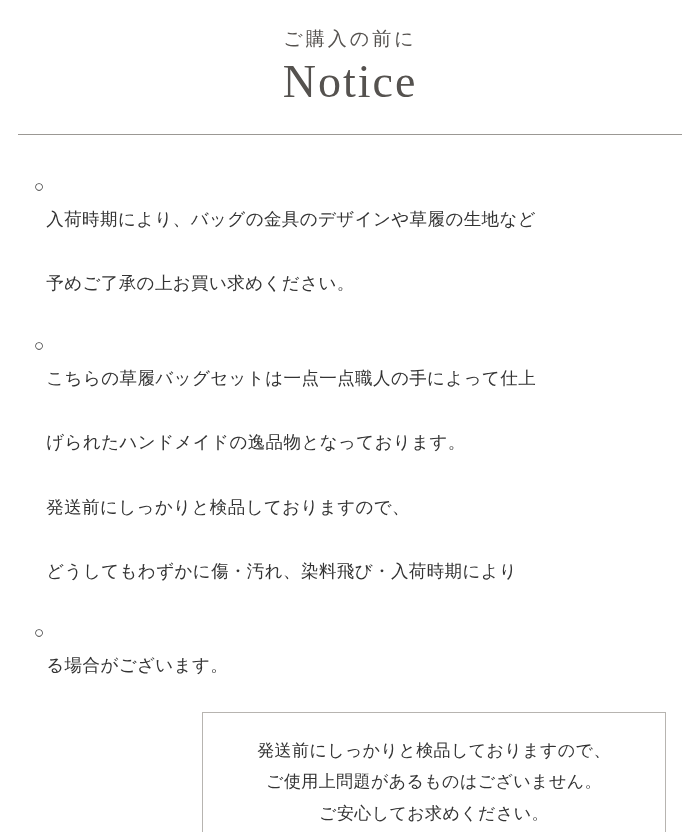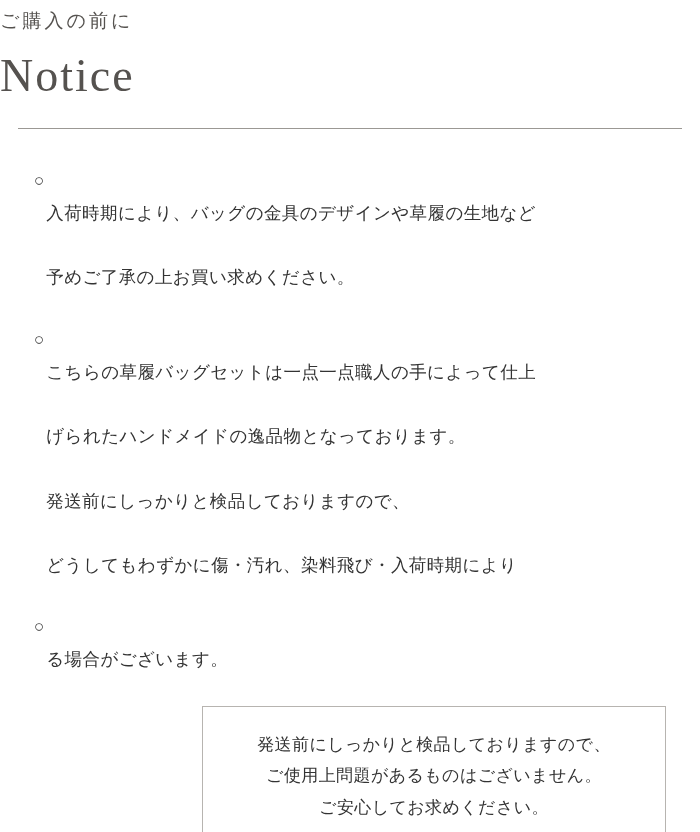--- a/index.html
+++ b/index.html
@@ -17,36 +17,37 @@
 
   .page {
     width: 700px;
     height: 832px;
     box-sizing: border-box;
     position: relative;
   }
 
   
   .header {
-    padding-top: 8px;
+    text-align: center;
+    padding-top: 26px;
   }
   .header-sub {
     font-family: "Liberation Serif", serif;
     font-size: 19px;
     letter-spacing: 3px;
     color: #55524f;
     line-height: 1.4;
   }
   .header-title {
     font-family: "Liberation Serif", serif;
     font-size: 46px;
     letter-spacing: 2px;
     color: #55524f;
     line-height: 1.25;
-    margin-top: 12px;
+    margin-top: 0;
     font-weight: 400;
   }
   .header-rule {
     margin: 24px 18px 0 18px;
     border-top: 1px solid #9b9894;
     height: 0;
   }
 
   
   .content {

